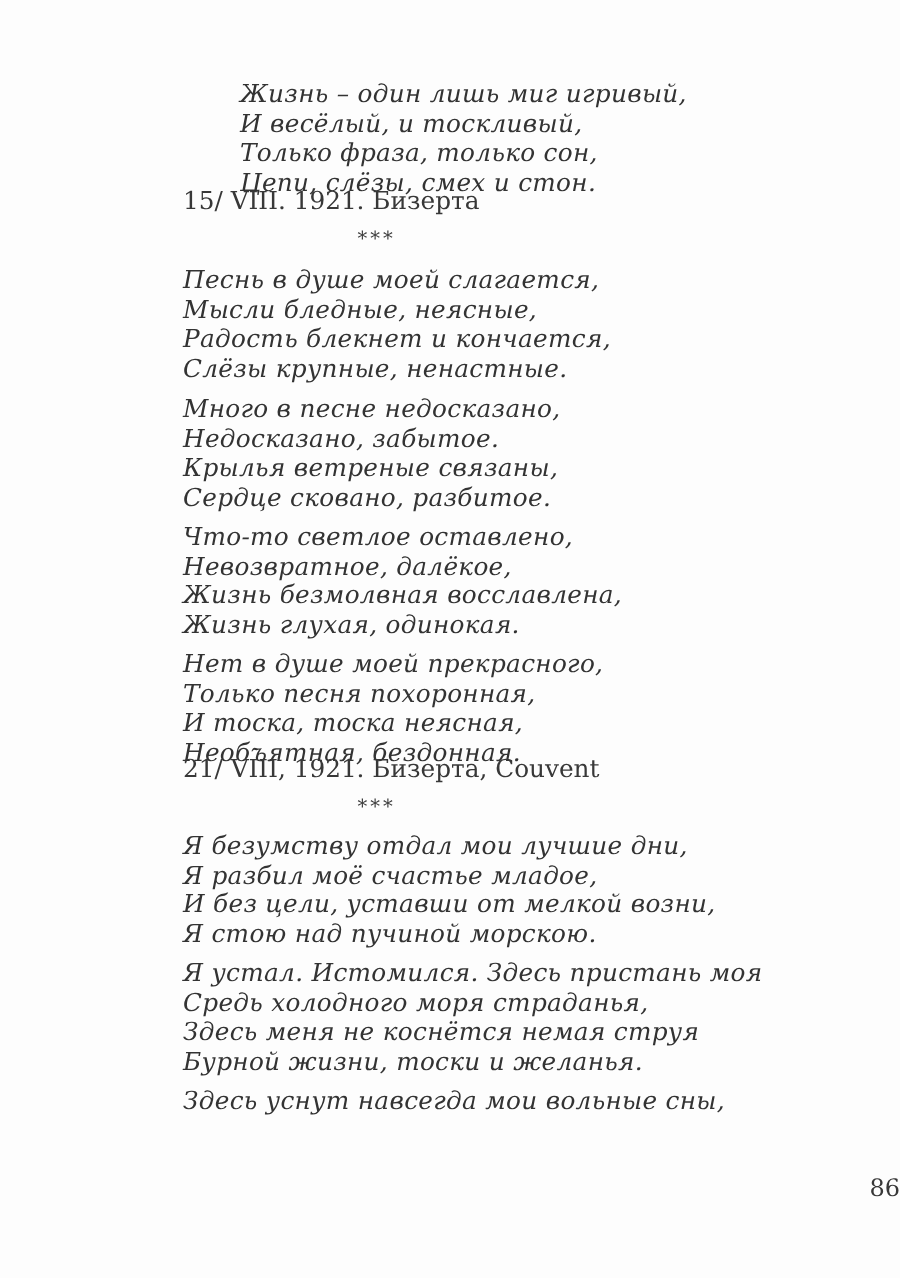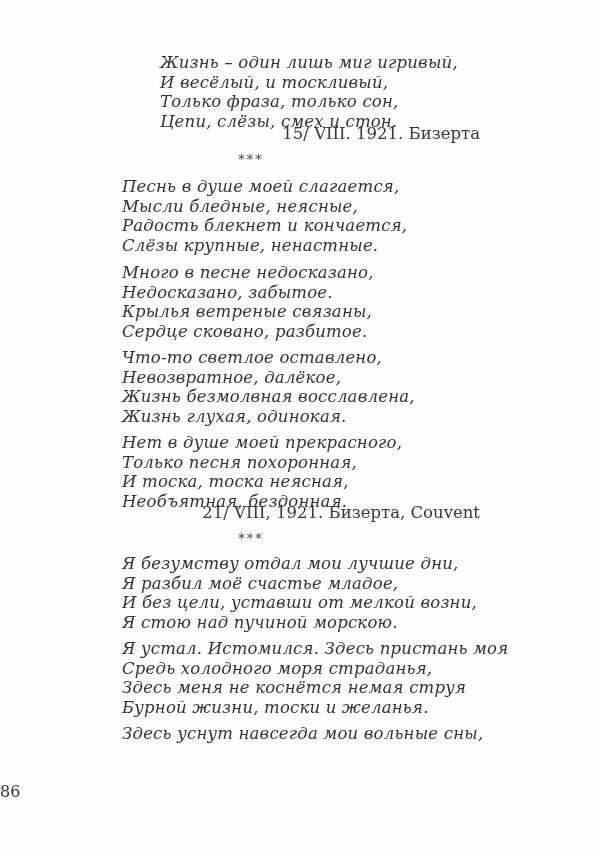--- a/index.html
+++ b/index.html
@@ -27,41 +27,41 @@
     font-style: italic;
     font-size: 16.5px;
     line-height: 19.5px;
     white-space: nowrap;
     letter-spacing: 0.2px;
   }
   .dateline {
     position: absolute;
     left: 122px;
     width: 358px;
-    text-align: right;
+    text-align: left;
     font-size: 16.5px;
     line-height: 20px;
     white-space: nowrap;
     color: #383838;
   }
   .separator {
     position: absolute;
     left: 122px;
     width: 258px;
     text-align: center;
     font-size: 13px;
     letter-spacing: 2px;
     color: #3d3d3d;
   }
   .page-number {
     position: absolute;
     left: 0;
     width: 600px;
     top: 782px;
-    text-align: left;
+    text-align: right;
     font-size: 16px;
     color: #383838;
   }
   
   #stanza-a1 { top: 53px; margin-left: 38px; }
   #date-1    { top: 124px; }
   #sep-1     { top: 152px; }
   #stanza-b1 { top: 177px; }
   #stanza-b2 { top: 263px; }
   #stanza-b3 { top: 348px; }

